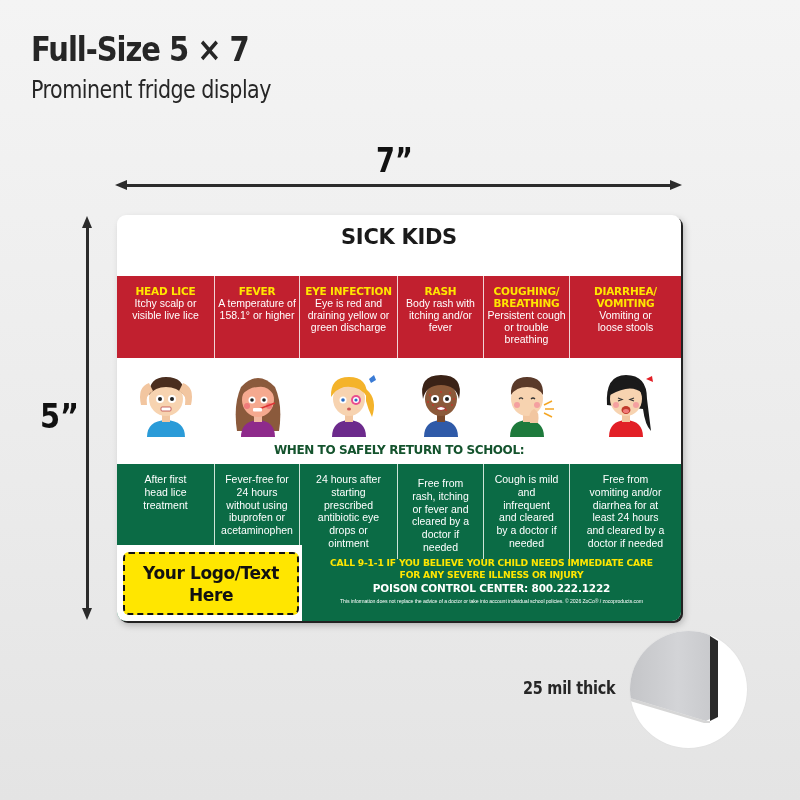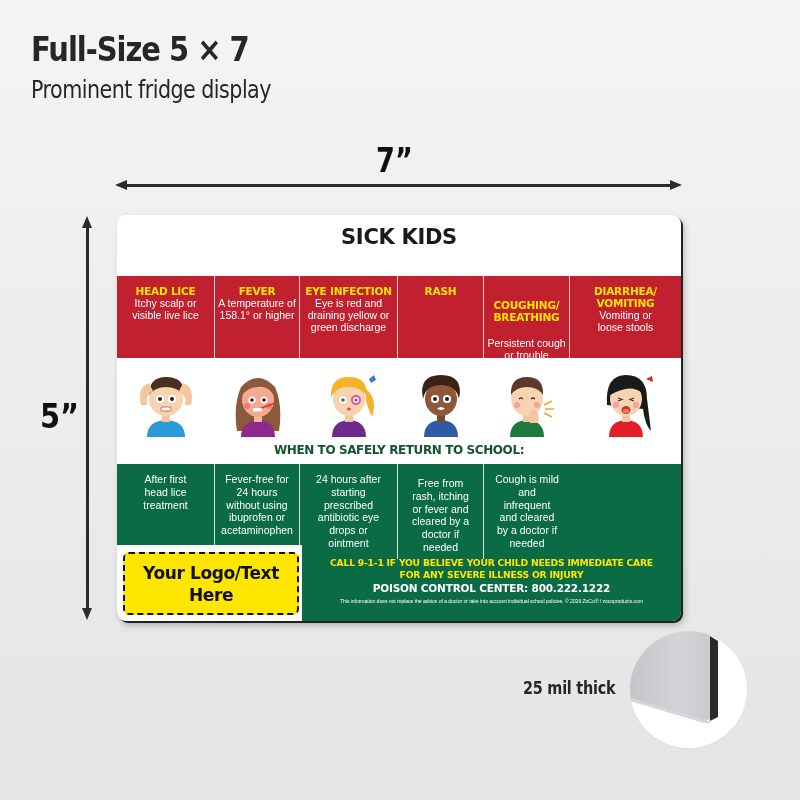--- a/index.html
+++ b/index.html
@@ -154,23 +154,24 @@
     <div class="col c2">
       <div class="cond-name">FEVER</div>
       <div class="cond-desc">A temperature of 158.1° or higher</div>
     </div>
     <div class="col c3">
       <div class="cond-name">EYE INFECTION</div>
       <div class="cond-desc">Eye is red and draining yellow or green discharge</div>
     </div>
     <div class="col c4">
       <div class="cond-name">RASH</div>
+      <div class="cond-desc">Body rash with itching and/or fever</div>
     </div>
     <div class="col c5">
-      <div class="cond-name" style="width:70px;margin:14px auto;">COUGHING/ BREATHING</div>
+      <div class="cond-name" style="width:70px;margin:0 auto;">COUGHING/ BREATHING</div>
       <div class="cond-desc">Persistent cough or trouble breathing</div>
     </div>
     <div class="col c6">
       <div class="cond-name" style="width:72px;margin:0 auto;">DIARRHEA/ VOMITING</div>
       <div class="cond-desc" style="width:72px;margin:0 auto;">Vomiting or loose stools</div>
     </div>
   </div>
 
   <div class="kids">
 
@@ -299,20 +300,23 @@
       </div>
       <div class="col c3" style="height:95px;">
         <div class="ret-desc tall" style="width:76px;margin:0 auto;">24 hours after starting prescribed antibiotic eye drops or ointment</div>
       </div>
       <div class="col c4" style="height:95px;">
         <div class="ret-desc tall" style="width:70px;margin:4px auto;">Free from rash, itching or fever and cleared by a doctor if needed</div>
       </div>
       <div class="col c5" style="height:95px;">
         <div class="ret-desc tall" style="width:74px;margin:0 auto;">Cough is mild and infrequent and cleared by a doctor if needed</div>
       </div>
+      <div class="col c6" style="height:95px;">
+        <div class="ret-desc tall" style="width:92px;margin:0 auto;">Free from vomiting and/or diarrhea for at least 24 hours and cleared by a doctor if needed</div>
+      </div>
     </div>
   </div>
 
   <div class="logo-area">
     <div class="logo-box">
       <div class="logo-text">Your Logo/Text</div>
       <div class="logo-text">Here</div>
     </div>
   </div>
 

